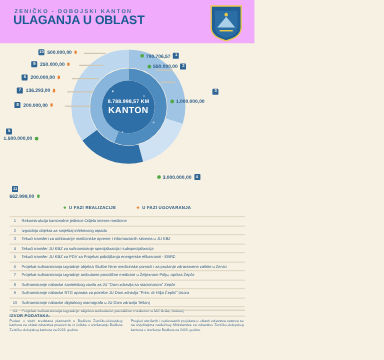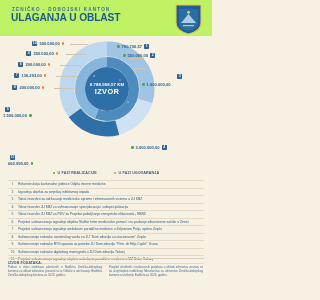--- a/index.html
+++ b/index.html
@@ -8,21 +8,21 @@
     background:#f7f1e3;
     font-family:"Liberation Sans",sans-serif;
     color:#1d4f7c;
     position:relative;
   }
   .page{width:212px;height:300px;position:relative;}
 
   
   .header{
     position:absolute;left:0;top:0;width:212px;height:36px;
-    background:#bef264;
+    background:#f0abfc;
   }
   .kicker{
     position:absolute;left:12px;top:7px;
     font-size:4.6px;letter-spacing:1.15px;font-weight:700;
     color:#3b6e97;white-space:nowrap;
   }
   .title{
     position:absolute;left:11px;top:13px;
     font-size:10.2px;line-height:9.4px;font-weight:800;
     letter-spacing:-0.1px;color:#1a5c92;white-space:nowrap;
@@ -164,21 +164,21 @@
         <circle cx="49" cy="49" r="22" fill="#2f6fa8"></circle>
         <circle cx="36" cy="36" r="0.8" fill="#ffffff" opacity="0.7"></circle>
         <circle cx="62" cy="40" r="0.7" fill="#ffffff" opacity="0.6"></circle>
         <circle cx="44" cy="70" r="0.7" fill="#ffffff" opacity="0.5"></circle>
         <circle cx="70" cy="62" r="0.8" fill="#ffffff" opacity="0.5"></circle>
       </svg>
     </div>
 
     <div class="center-total">
       <div class="center-val">8.788.998,57 KM</div>
-      <div class="center-lbl">IZVOR</div>
+      <div class="center-lbl">KANTON</div>
     </div>
 
     <div class="leader" style="left:70px;top:10px;width:18px;"></div>
     <div class="callout" style="left:32px;top:7px;">
       <span class="num">10</span>
       <span>500.000,00</span>
       <span class="dot orange"></span>
     </div>
 
     <div class="leader" style="left:66px;top:20px;width:20px;"></div>

